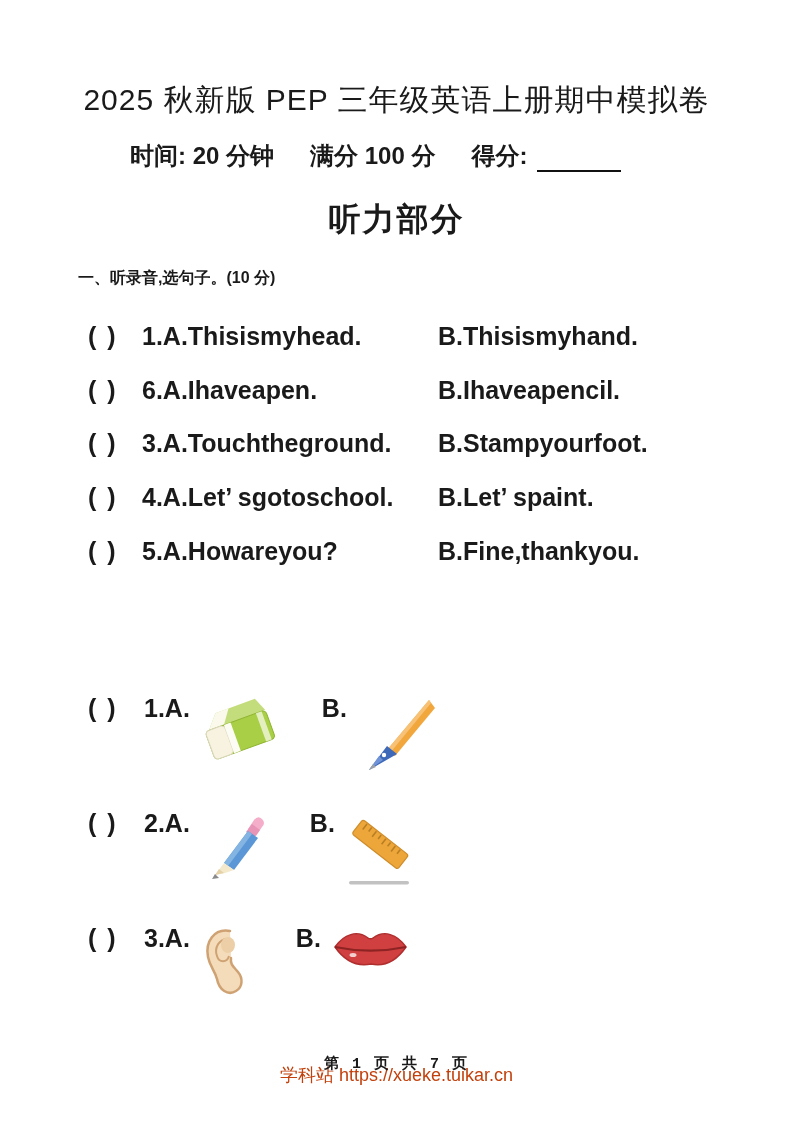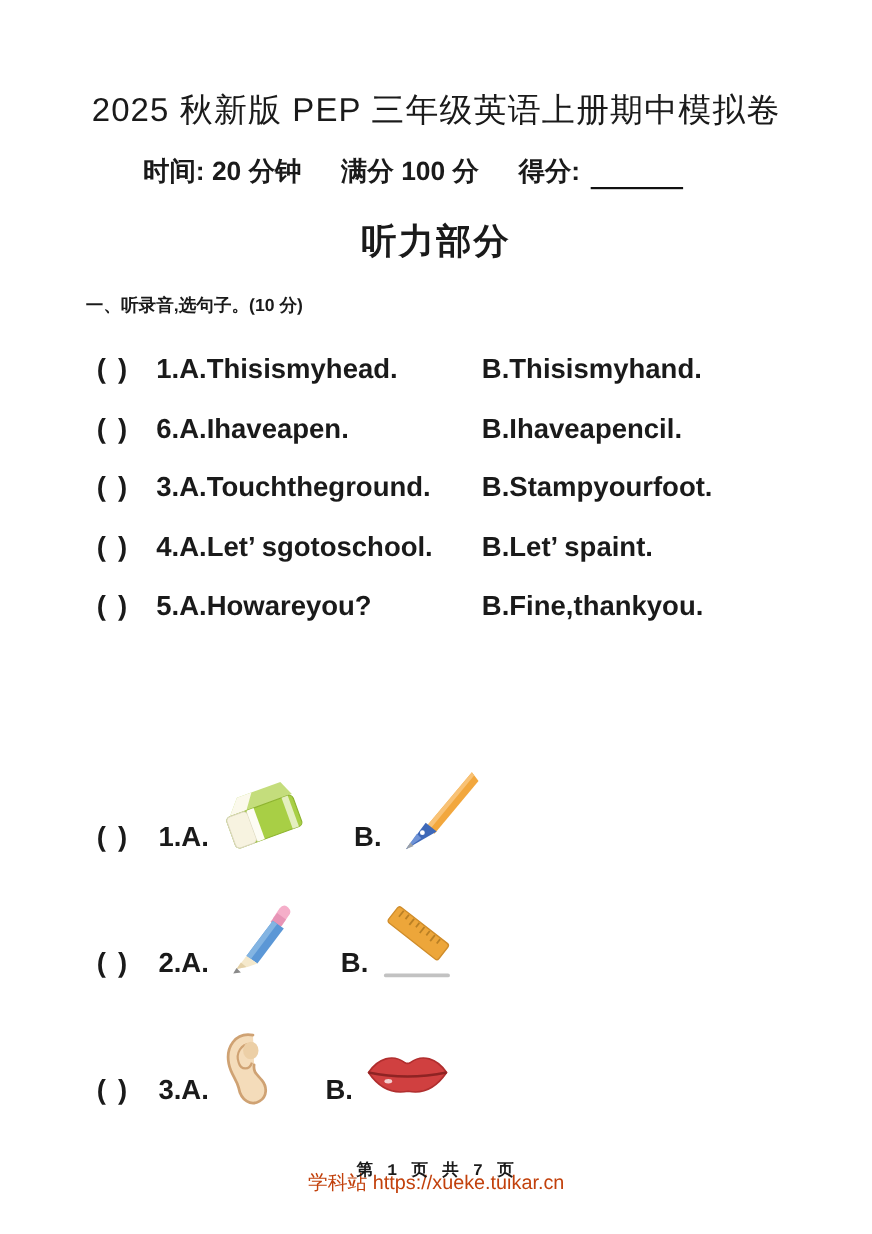--- a/index.html
+++ b/index.html
@@ -31,21 +31,21 @@
   .sec1-heading{top:268px;}
   .sec2-heading{top:645px;}
   .qlist{position:absolute;top:322px;left:88px;}
   .qrow{
     display:flex;align-items:baseline;height:53.7px;
     font-size:25px;font-weight:700;white-space:nowrap;
   }
   .paren{display:inline-block;width:54px;letter-spacing:2px;}
   .opt-a{display:inline-block;width:296px;}
   .plist{position:absolute;top:696px;left:88px;}
-  .prow{display:flex;align-items:flex-end;margin-bottom:33px;height:82px;}
+  .prow{display:flex;align-items:flex-start;margin-bottom:33px;height:82px;}
   .plabel{font-size:25px;font-weight:700;white-space:nowrap;line-height:1.0;padding-bottom:4px;}
   .plabel .paren{width:56px;}
   .b-label{margin-left:42px;}
   .pic{margin-left:10px;}
   .footer-page{
     position:absolute;top:1054px;left:0;width:793px;text-align:center;
     font-size:15px;font-weight:700;letter-spacing:2px;z-index:2;font-family:Liberation Mono, monospace;
   }
   .watermark{
     position:absolute;top:1063px;left:0;width:793px;text-align:center;

